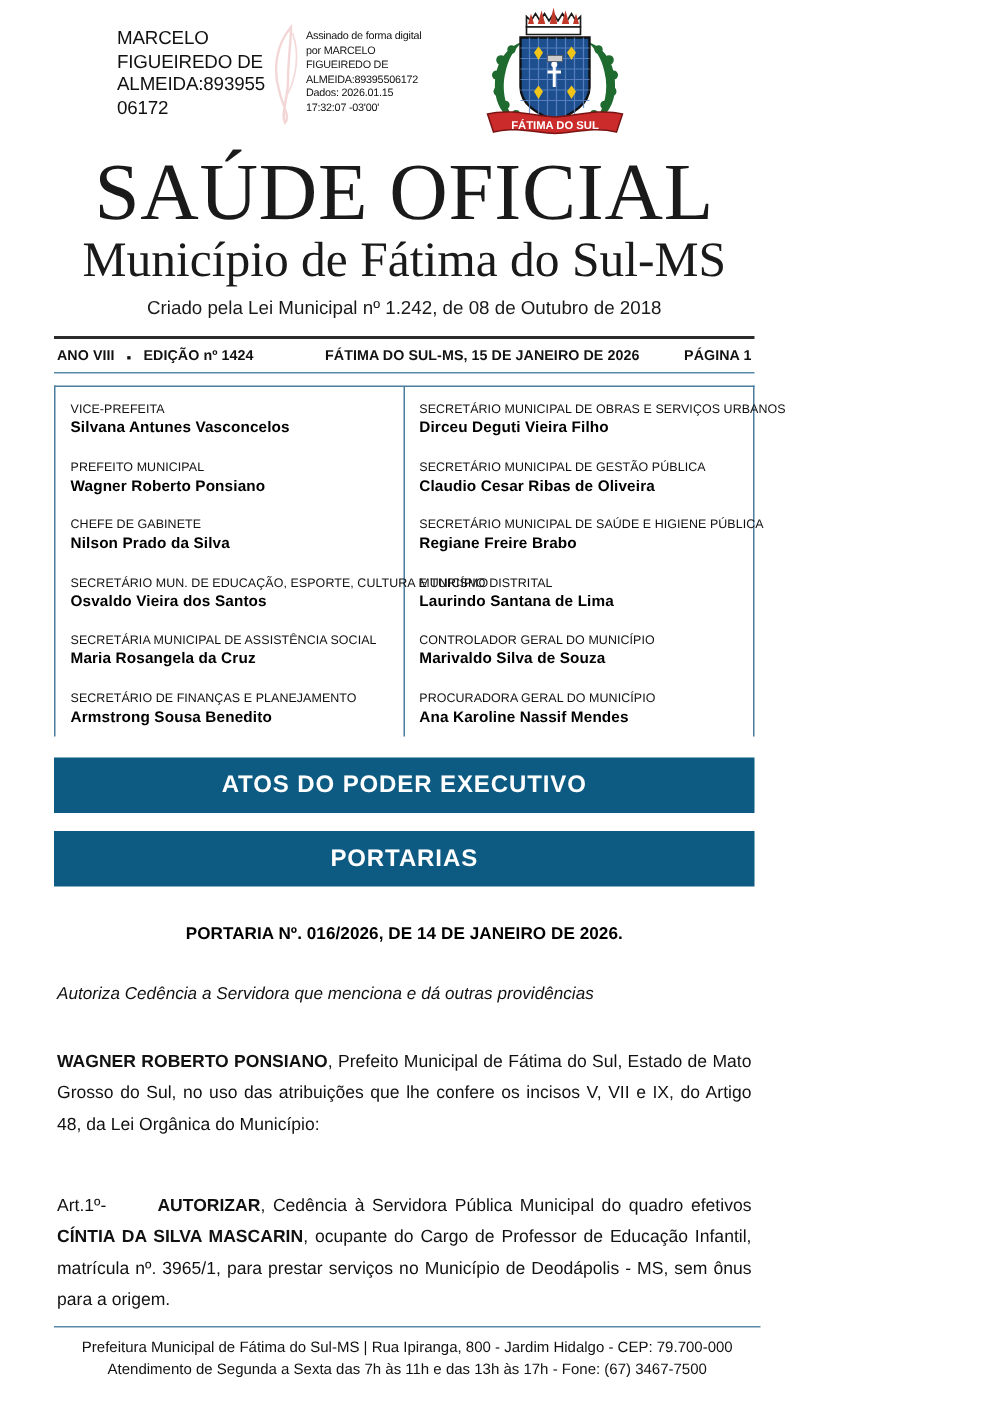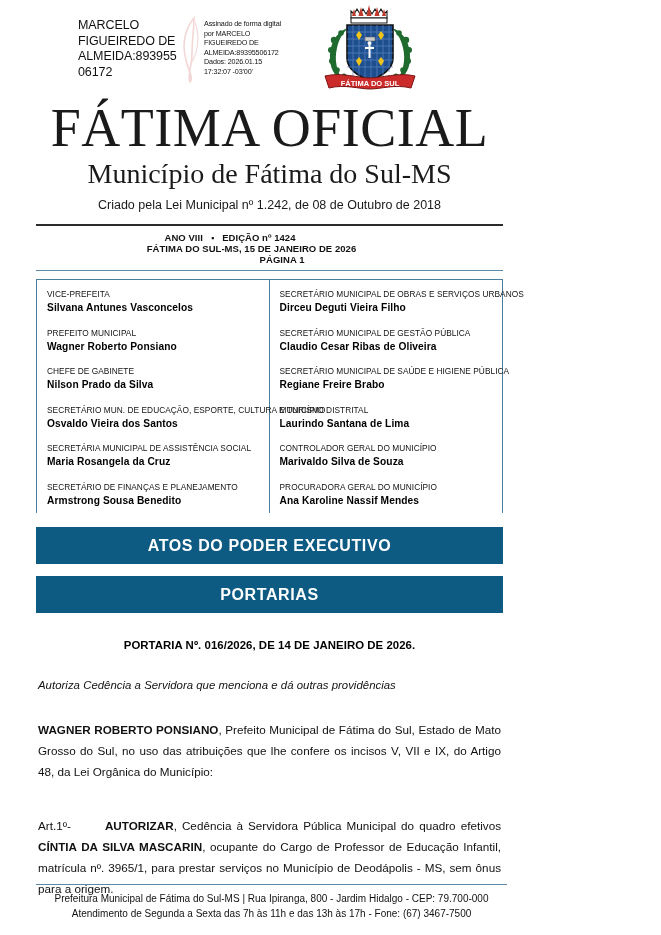--- a/index.html
+++ b/index.html
@@ -78,21 +78,21 @@
     font-family: "Liberation Serif", serif;
     font-size: 54px;
     line-height: 54px;
     letter-spacing: 0.5px;
     color: #1a1a1a;
     margin-top: -2px;
   }
   .title-sub {
     text-align: center;
     font-family: "Liberation Serif", serif;
-    font-size: 28px;
+    font-size: 33px;
     line-height: 34px;
     color: #1a1a1a;
     margin-top: 2px;
   }
   .title-law {
     text-align: center;
     font-family: "Liberation Sans", sans-serif;
     font-size: 12.5px;
     line-height: 16px;
     color: #1a1a1a;
@@ -105,21 +105,20 @@
     margin-top: 11px;
   }
   .edition-bar {
     display: flex;
     align-items: center;
     font-size: 9.5px;
     font-weight: bold;
     letter-spacing: 0.05px;
     padding: 6px 2px 5px 2px;
     color: #111;
-    flex-direction: column;
   }
   .ed-left { width: 210px; display: flex; align-items: center; }
   .ed-sep { margin: 0 8px; font-size: 9px; }
   .ed-mid { flex: 1; text-align: center; margin-left: -36px;}
   .ed-right { width: 70px; text-align: right; }
   .rule-bottom {
     border-top: 1.6px solid #5b8aa8;
   }
 
   
@@ -301,21 +300,21 @@
           <circle cx="48.5" cy="41" r="2"></circle>
         </g>
         <rect x="44" y="35" width="10" height="4" fill="#cccccc" stroke="#555" stroke-width="0.5"></rect>
 
         <path d="M4 74 C20 70, 38 76, 49 76 C60 76, 78 70, 94 74 L90 86 C74 82, 60 87, 49 87 C38 87, 24 82, 8 86 Z" fill="#cc2b2b" stroke="#7a1414" stroke-width="1"></path>
         <text x="49" y="84" font-family="Liberation Sans, sans-serif" font-size="7.5" font-weight="bold" fill="#ffffff" text-anchor="middle">FÁTIMA DO SUL</text>
       </svg>
     </div>
   </div>
 
-  <div class="title-main">FÁTIMA OFICIAL</div>
+  <div class="title-main">SAÚDE OFICIAL</div>
   <div class="title-sub">Município de Fátima do Sul-MS</div>
   <div class="title-law">Criado pela Lei Municipal nº 1.242, de 08 de Outubro de 2018</div>
 
   <div class="rule-top"></div>
   <div class="edition-bar">
     <div class="ed-left">
       <span>ANO VIII</span>
       <span class="ed-sep">▪</span>
       <span>EDIÇÃO nº 1424</span>
     </div>

